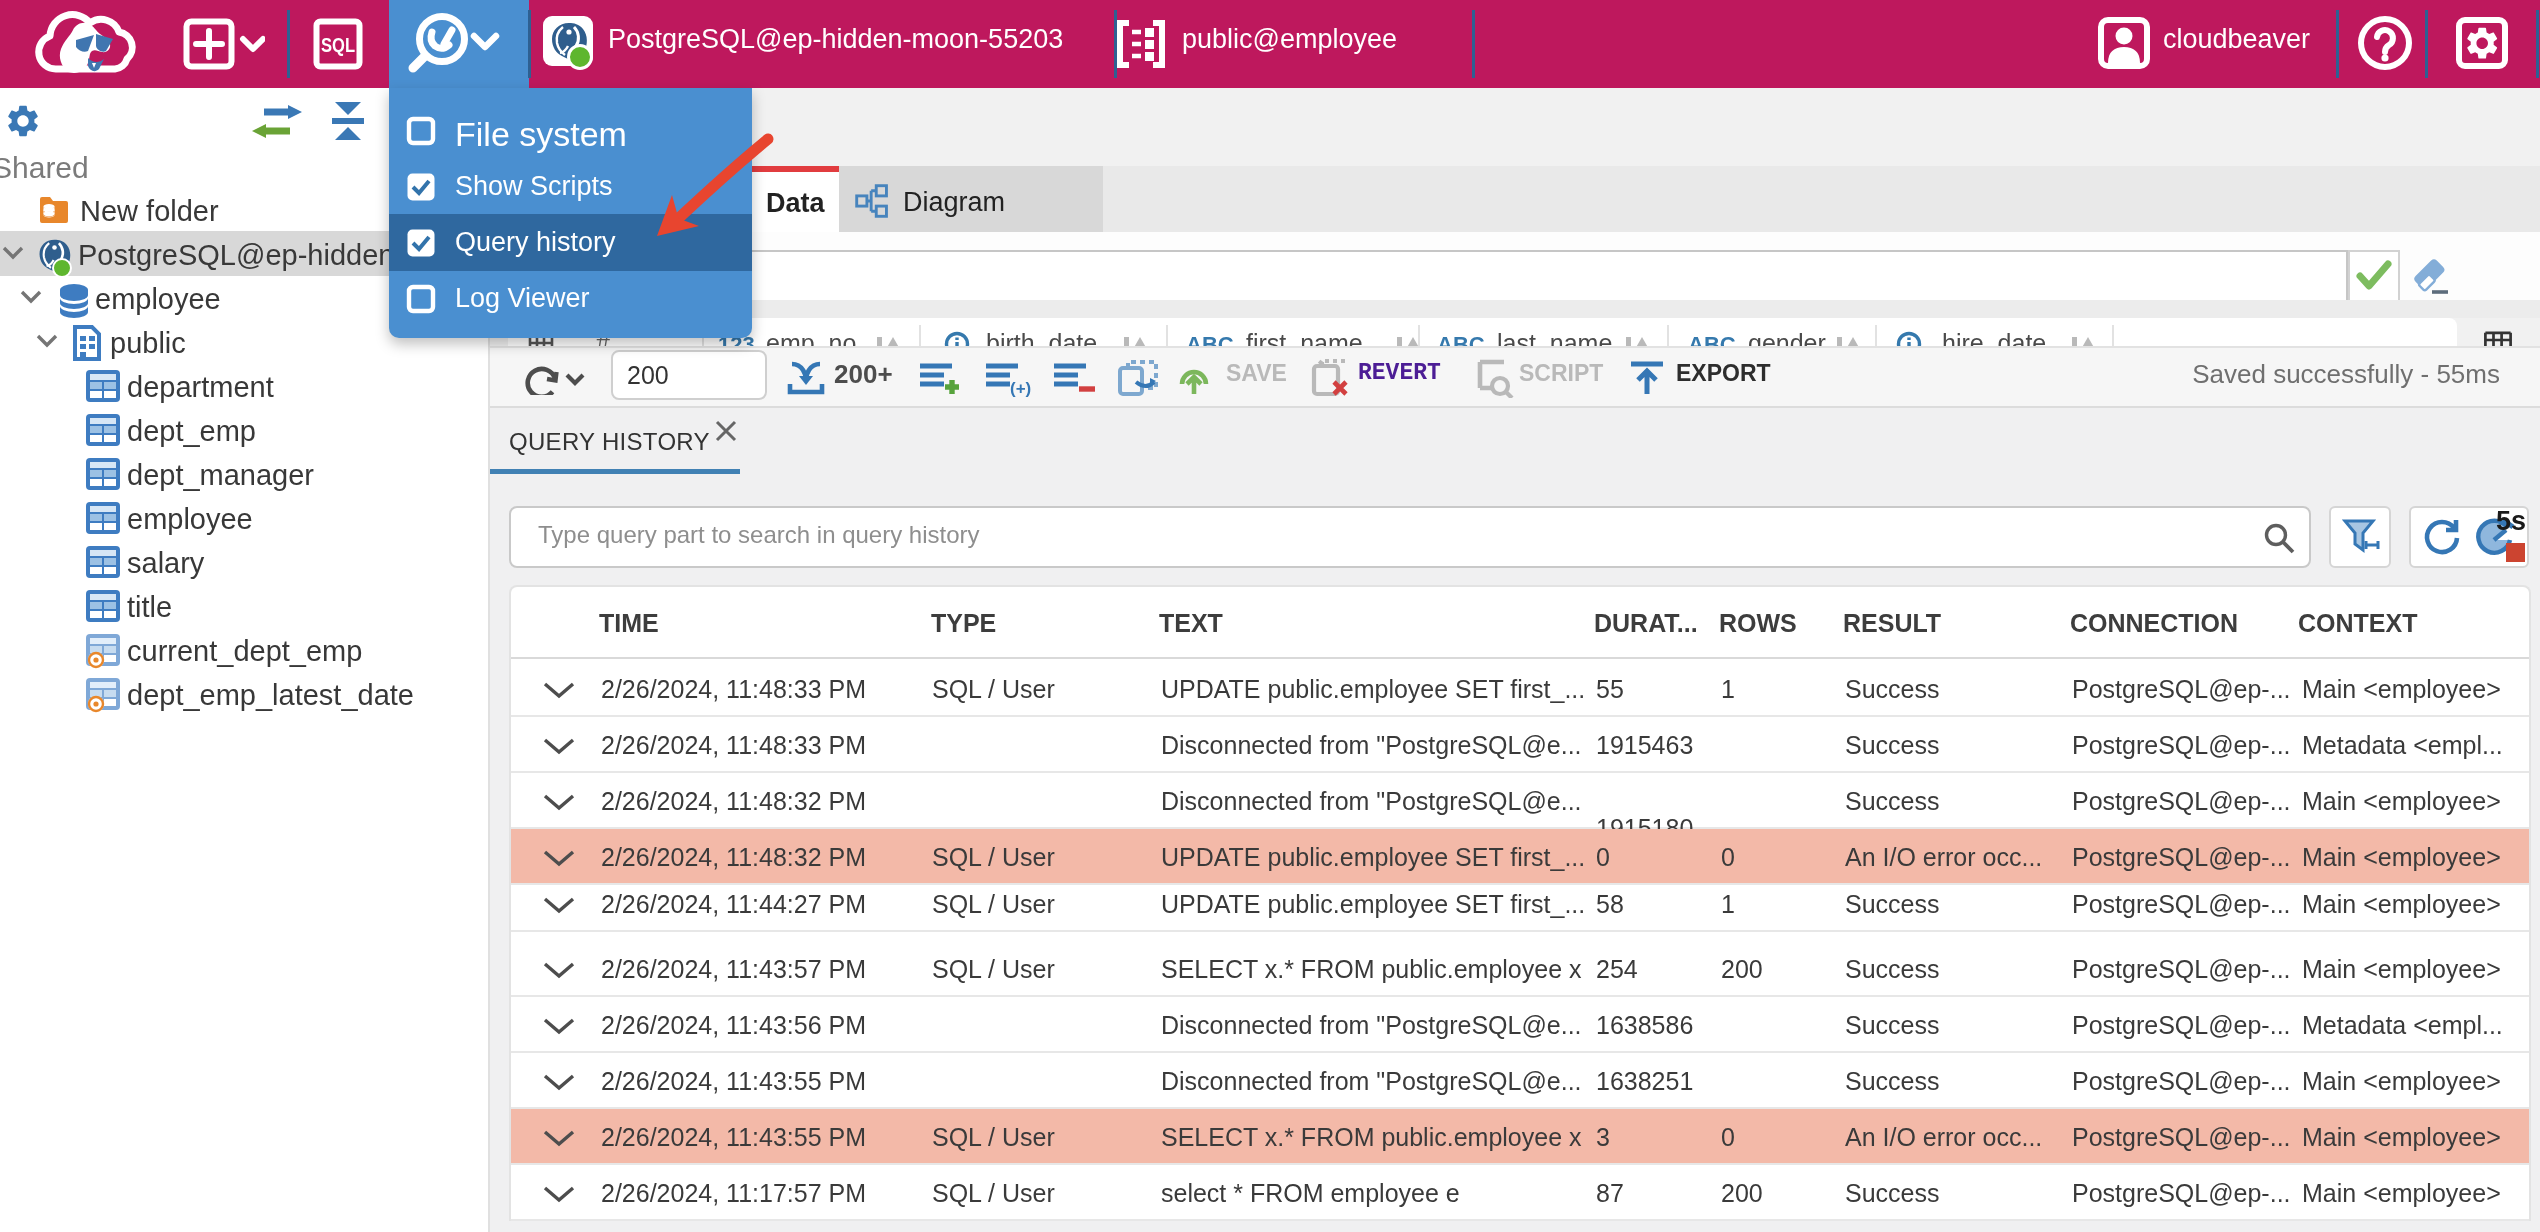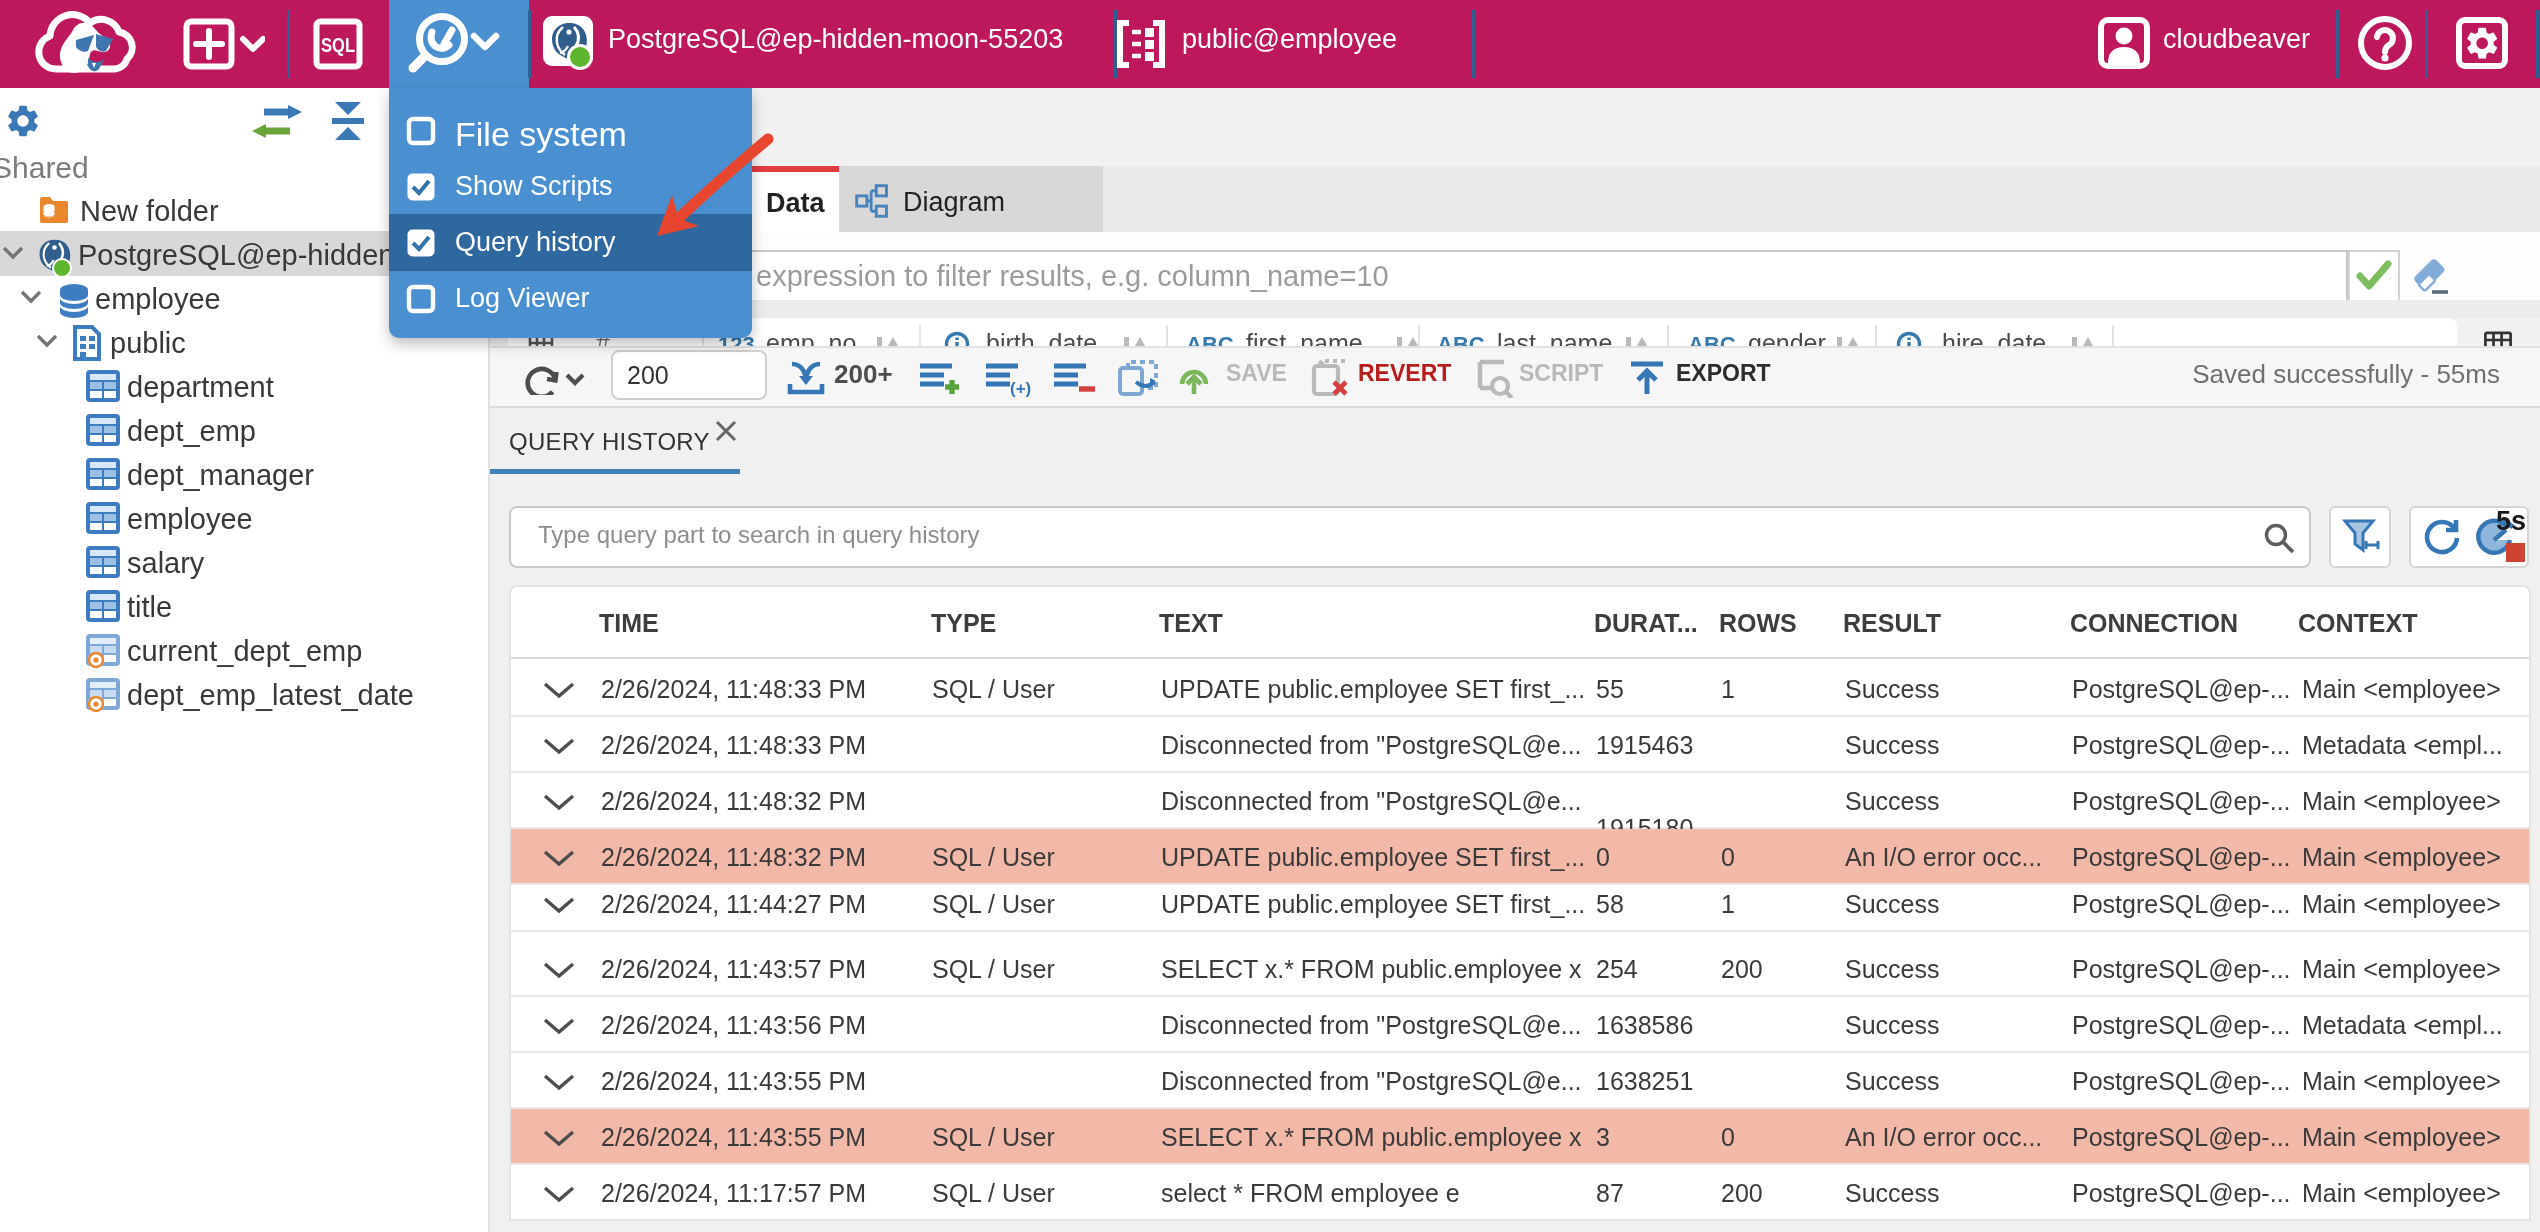--- a/index.html
+++ b/index.html
@@ -212,21 +212,20 @@
     <rect x="2" y="14" width="12" height="12" fill="none" stroke="#4784bd" stroke-width="3.4"></rect>
     <rect x="25" y="2" width="12" height="12" fill="none" stroke="#4784bd" stroke-width="3.4"></rect>
     <rect x="25" y="26" width="12" height="12" fill="none" stroke="#4784bd" stroke-width="3.4"></rect>
     <path d="M14 20 H19 M19 8 V32 M19 8 H25 M19 32 H25" fill="none" stroke="#4784bd" stroke-width="3.4"></path>
   </svg>
   <div class="abs" style="left:413px;top:99px;font-size:27px;color:#222;">Diagram</div>
 
   <div class="abs" style="left:0;top:144px;width:2050px;height:70px;background:#fdfdfd;"></div>
 
   <div class="abs" style="left:18px;top:162px;width:1840px;height:52px;background:#fff;border:2px solid #c6c6c6;"></div>
-  <div class="abs" style="left:266px;top:172px;font-size:29px;color:#9b9b9b;">expression to filter results, e.g. column_name=10</div>
   <div class="abs" style="left:1858px;top:162px;width:52px;height:52px;background:#fff;border:2px solid #d2d2d2;"></div>
   <svg class="abs" style="left:1866px;top:172px;" width="36" height="32" viewBox="0 0 36 32">
     <path d="M4 16 L13 26 L32 4" fill="none" stroke="#7dbc5f" stroke-width="7" stroke-linecap="round" stroke-linejoin="round"></path>
   </svg>
   <svg class="abs" style="left:1918px;top:168px;" width="42" height="40" viewBox="0 0 42 40">
     <g transform="rotate(-45 21 18)">
       <rect x="6" y="10" width="30" height="17" rx="4" fill="#83add8"></rect>
       <rect x="6" y="18" width="15" height="9" rx="2" fill="#fff" stroke="#83add8" stroke-width="2.4"></rect>
     </g>
     <path d="M24 36 H40" stroke="#5d6d7c" stroke-width="3.6"></path>
@@ -331,21 +330,21 @@
     <svg class="abs" style="left:682px;top:10px;" width="44" height="40" viewBox="0 0 44 40">
       <path d="M10 26 a12 12 0 1 1 24 0" fill="none" stroke="#7cb75c" stroke-width="4.6"></path>
       <path d="M22 36 V20 M15 26 l7 -7 l7 7" fill="none" stroke="#7cb75c" stroke-width="4.6"></path>
     </svg>
     <div class="abs" style="left:736px;top:12px;font-size:23px;font-weight:bold;color:#b9b9b9;">SAVE</div>
     <svg class="abs" style="left:818px;top:10px;" width="44" height="40" viewBox="0 0 44 40">
       <rect x="6" y="8" width="24" height="28" rx="3" fill="none" stroke="#b9b9b9" stroke-width="4.2"></rect>
       <path d="M14 8 V3 H38 M14 3 L10 8" fill="none" stroke="#b9b9b9" stroke-width="4.2" stroke-dasharray="4 4"></path>
       <path d="M26 24 l12 12 M38 24 l-12 12" stroke="#d24040" stroke-width="4.6"></path>
     </svg>
-    <div class="abs" style="left:868px;top:12px;font-size:23px;font-weight:bold;color:#b91c1c;">REVERT</div>
+    <div class="abs" style="left:868px;top:12px;font-size:23px;font-weight:bold;color:#4c1d95;font-family:Liberation Mono, monospace;">REVERT</div>
     <svg class="abs" style="left:980px;top:10px;" width="44" height="40" viewBox="0 0 44 40">
       <path d="M10 4 H34 M10 4 V30 M10 30 H22" fill="none" stroke="#b9b9b9" stroke-width="4.6"></path>
       <circle cx="30" cy="28" r="8" fill="none" stroke="#b9b9b9" stroke-width="4.2"></circle>
       <path d="M36 34 l6 6" stroke="#b9b9b9" stroke-width="4.2"></path>
     </svg>
     <div class="abs" style="left:1029px;top:12px;font-size:23px;font-weight:bold;color:#b9b9b9;">SCRIPT</div>
     <svg class="abs" style="left:1135px;top:10px;" width="44" height="40" viewBox="0 0 44 40">
       <path d="M6 6 H38" stroke="#3577b5" stroke-width="5"></path>
       <path d="M22 36 V14 M13 22 l9 -9 l9 9" fill="none" stroke="#3577b5" stroke-width="5"></path>
     </svg>

